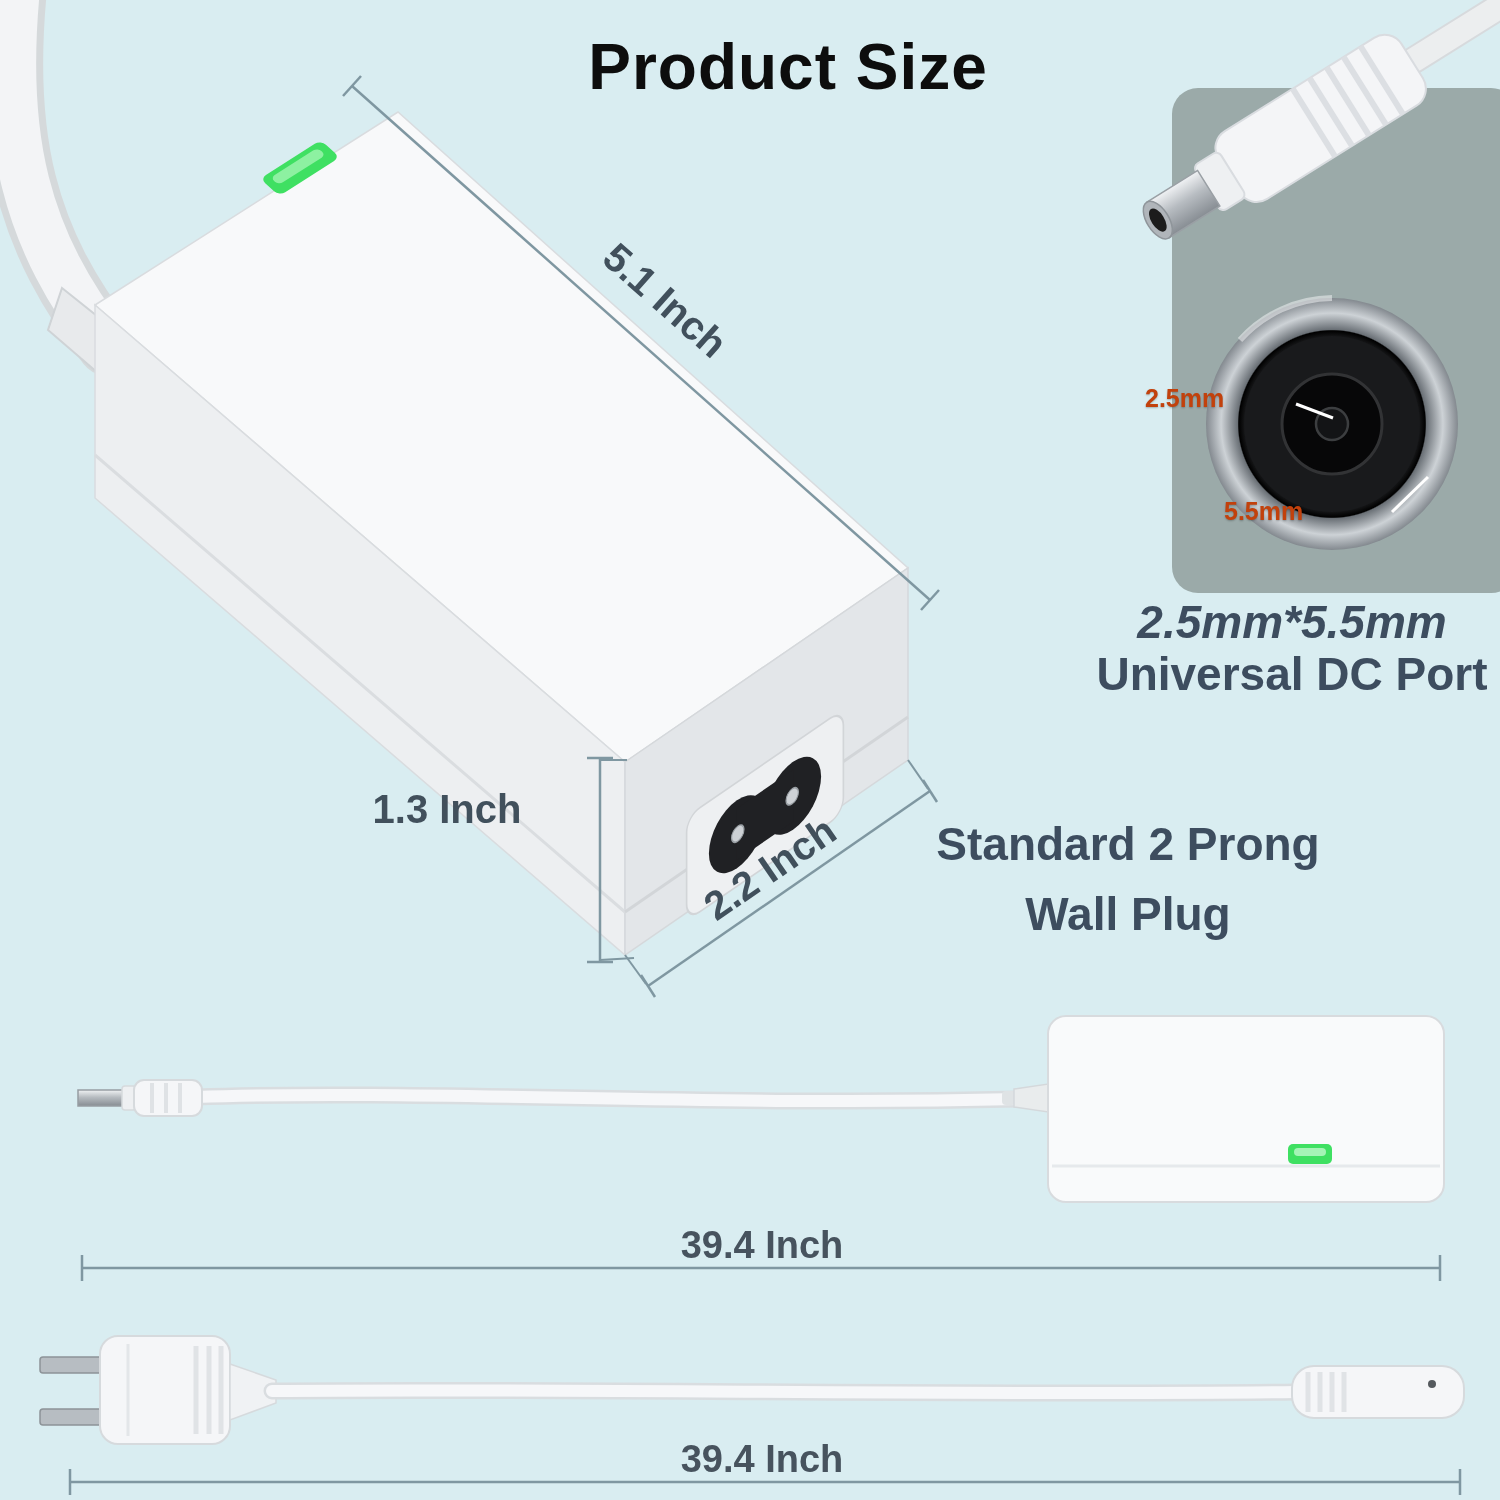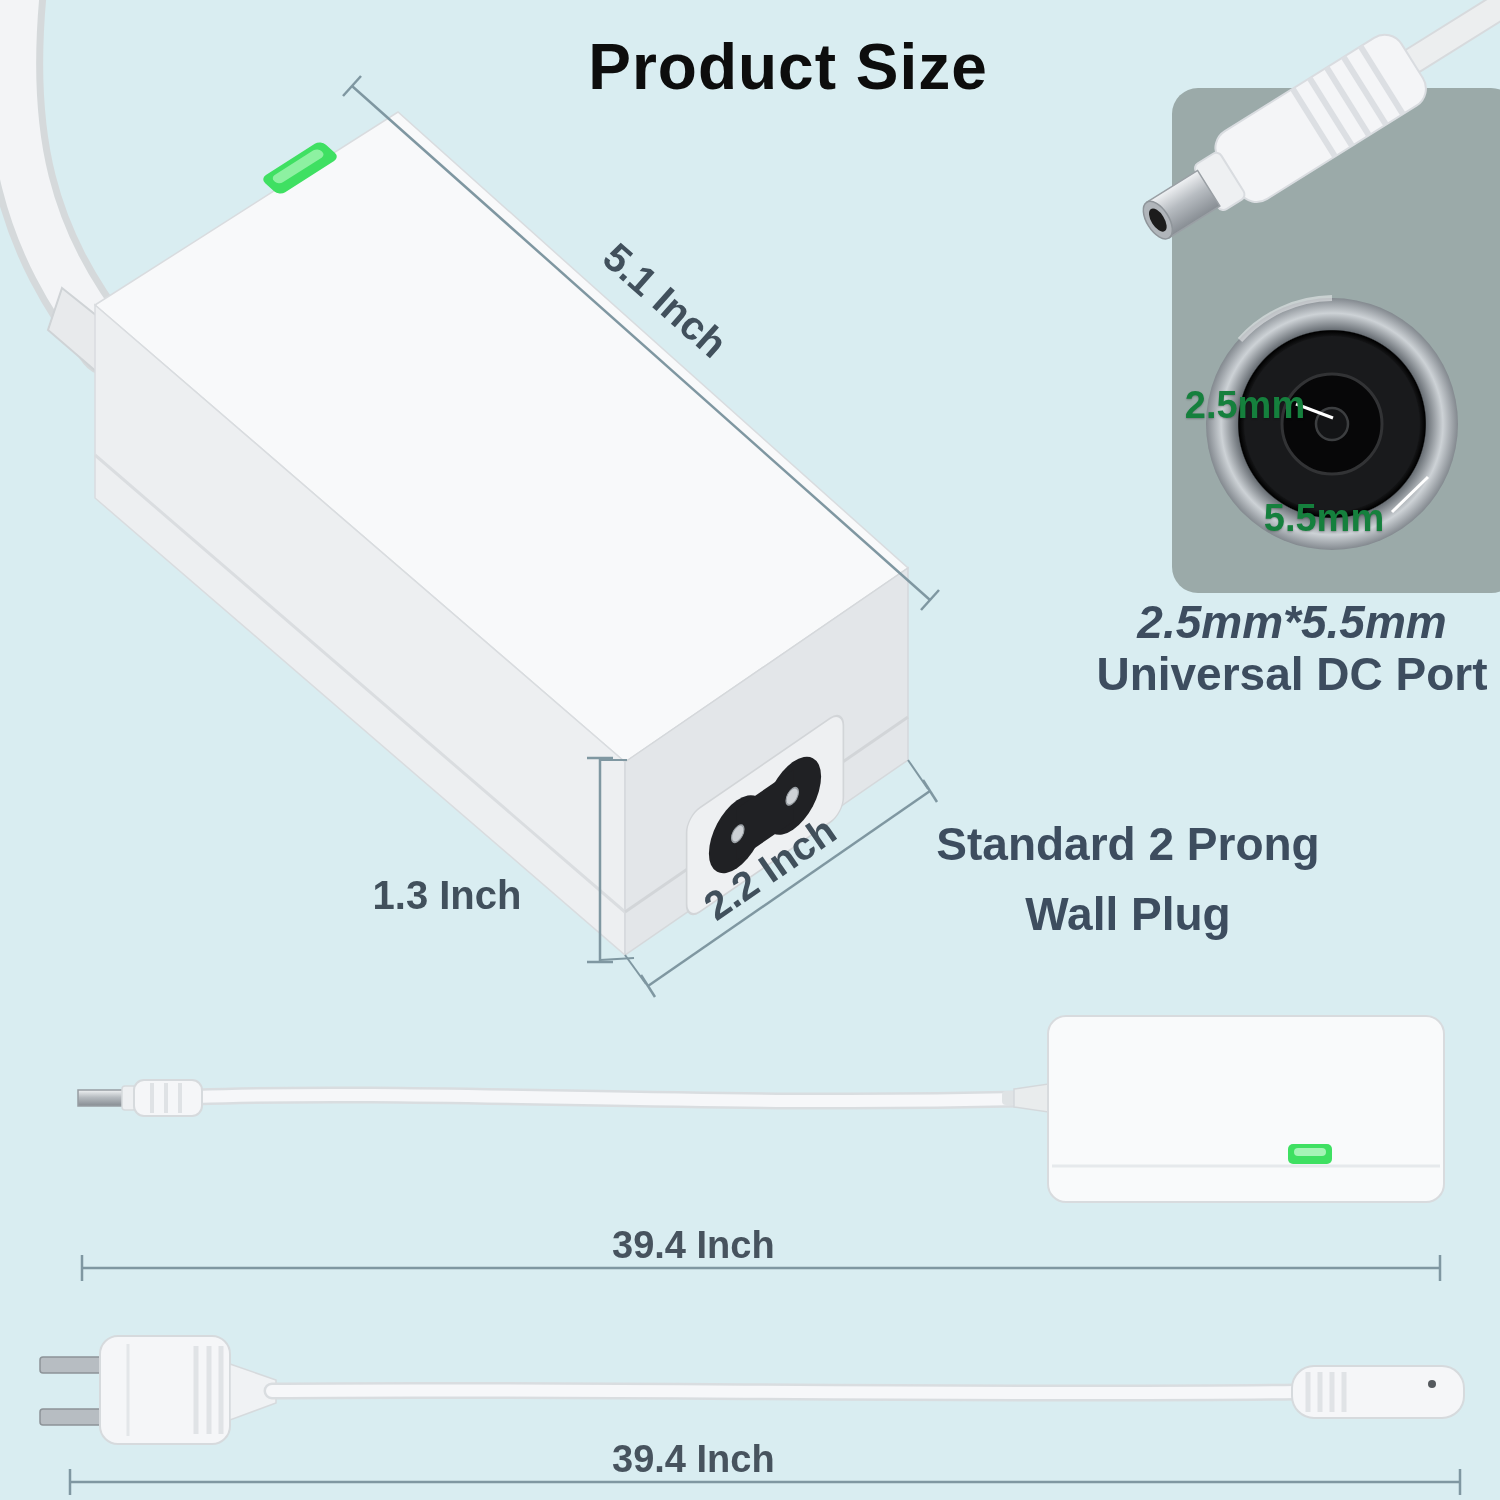--- a/index.html
+++ b/index.html
@@ -10,28 +10,28 @@
   }
   .abs{position:absolute;}
   .title{
     left:76px;top:30px;width:1424px;text-align:center;
     font-size:64px;font-weight:bold;color:#0d0d0d;letter-spacing:1px;
   }
   .dim-label{
     font-size:40px;font-weight:bold;color:#41505c;text-align:center;
   }
   .port-label{
-    font-size:38px;font-weight:bold;color:#15803d;text-align:center;
+    font-size:25px;font-weight:bold;color:#c2410c;text-align:left;
     text-shadow:0 1px 2px rgba(0,0,0,.25);
   }
   .caption{
     font-size:46px;font-weight:bold;color:#3d4d5f;text-align:center;line-height:1.15;
   }
   .len-label{
-    font-size:38px;font-weight:bold;color:#47535e;text-align:left;
+    font-size:38px;font-weight:bold;color:#47535e;text-align:center;
   }
   svg{display:block;}
 </style>
 </head>
 <body>
 
 <svg class="abs" style="left:0;top:0" width="1500" height="1500" viewBox="0 0 1500 1500">
   <defs>
     <linearGradient id="metalV" x1="0" y1="0" x2="0" y2="1">
       <stop offset="0" stop-color="#f0f2f4"></stop>
@@ -185,21 +185,21 @@
     <line x1="70" y1="1482" x2="1460" y2="1482"></line>
     <line x1="70" y1="1469" x2="70" y2="1495"></line>
     <line x1="1460" y1="1469" x2="1460" y2="1495"></line>
   </g>
 </svg>
 
 <div class="abs title">Product Size</div>
 
 <div class="abs dim-label" style="left:585px;top:278px;width:160px;transform:rotate(41.5deg);">5.1 Inch</div>
 
-<div class="abs dim-label" style="left:367px;top:873px;width:160px;">1.3 Inch</div>
+<div class="abs dim-label" style="left:367px;top:787px;width:160px;">1.3 Inch</div>
 
 <div class="abs dim-label" style="left:690px;top:846px;width:160px;transform:rotate(-34.5deg);">2.2 Inch</div>
 
 <div class="abs port-label" style="left:1145px;top:384px;width:200px;">2.5mm</div>
 
 <div class="abs port-label" style="left:1224px;top:497px;width:200px;">5.5mm</div>
 
 <div class="abs caption" style="left:1092px;top:596px;width:400px;font-style:italic;">2.5mm*5.5mm</div>
 
 <div class="abs caption" style="left:1092px;top:648px;width:400px;">Universal DC Port</div>

